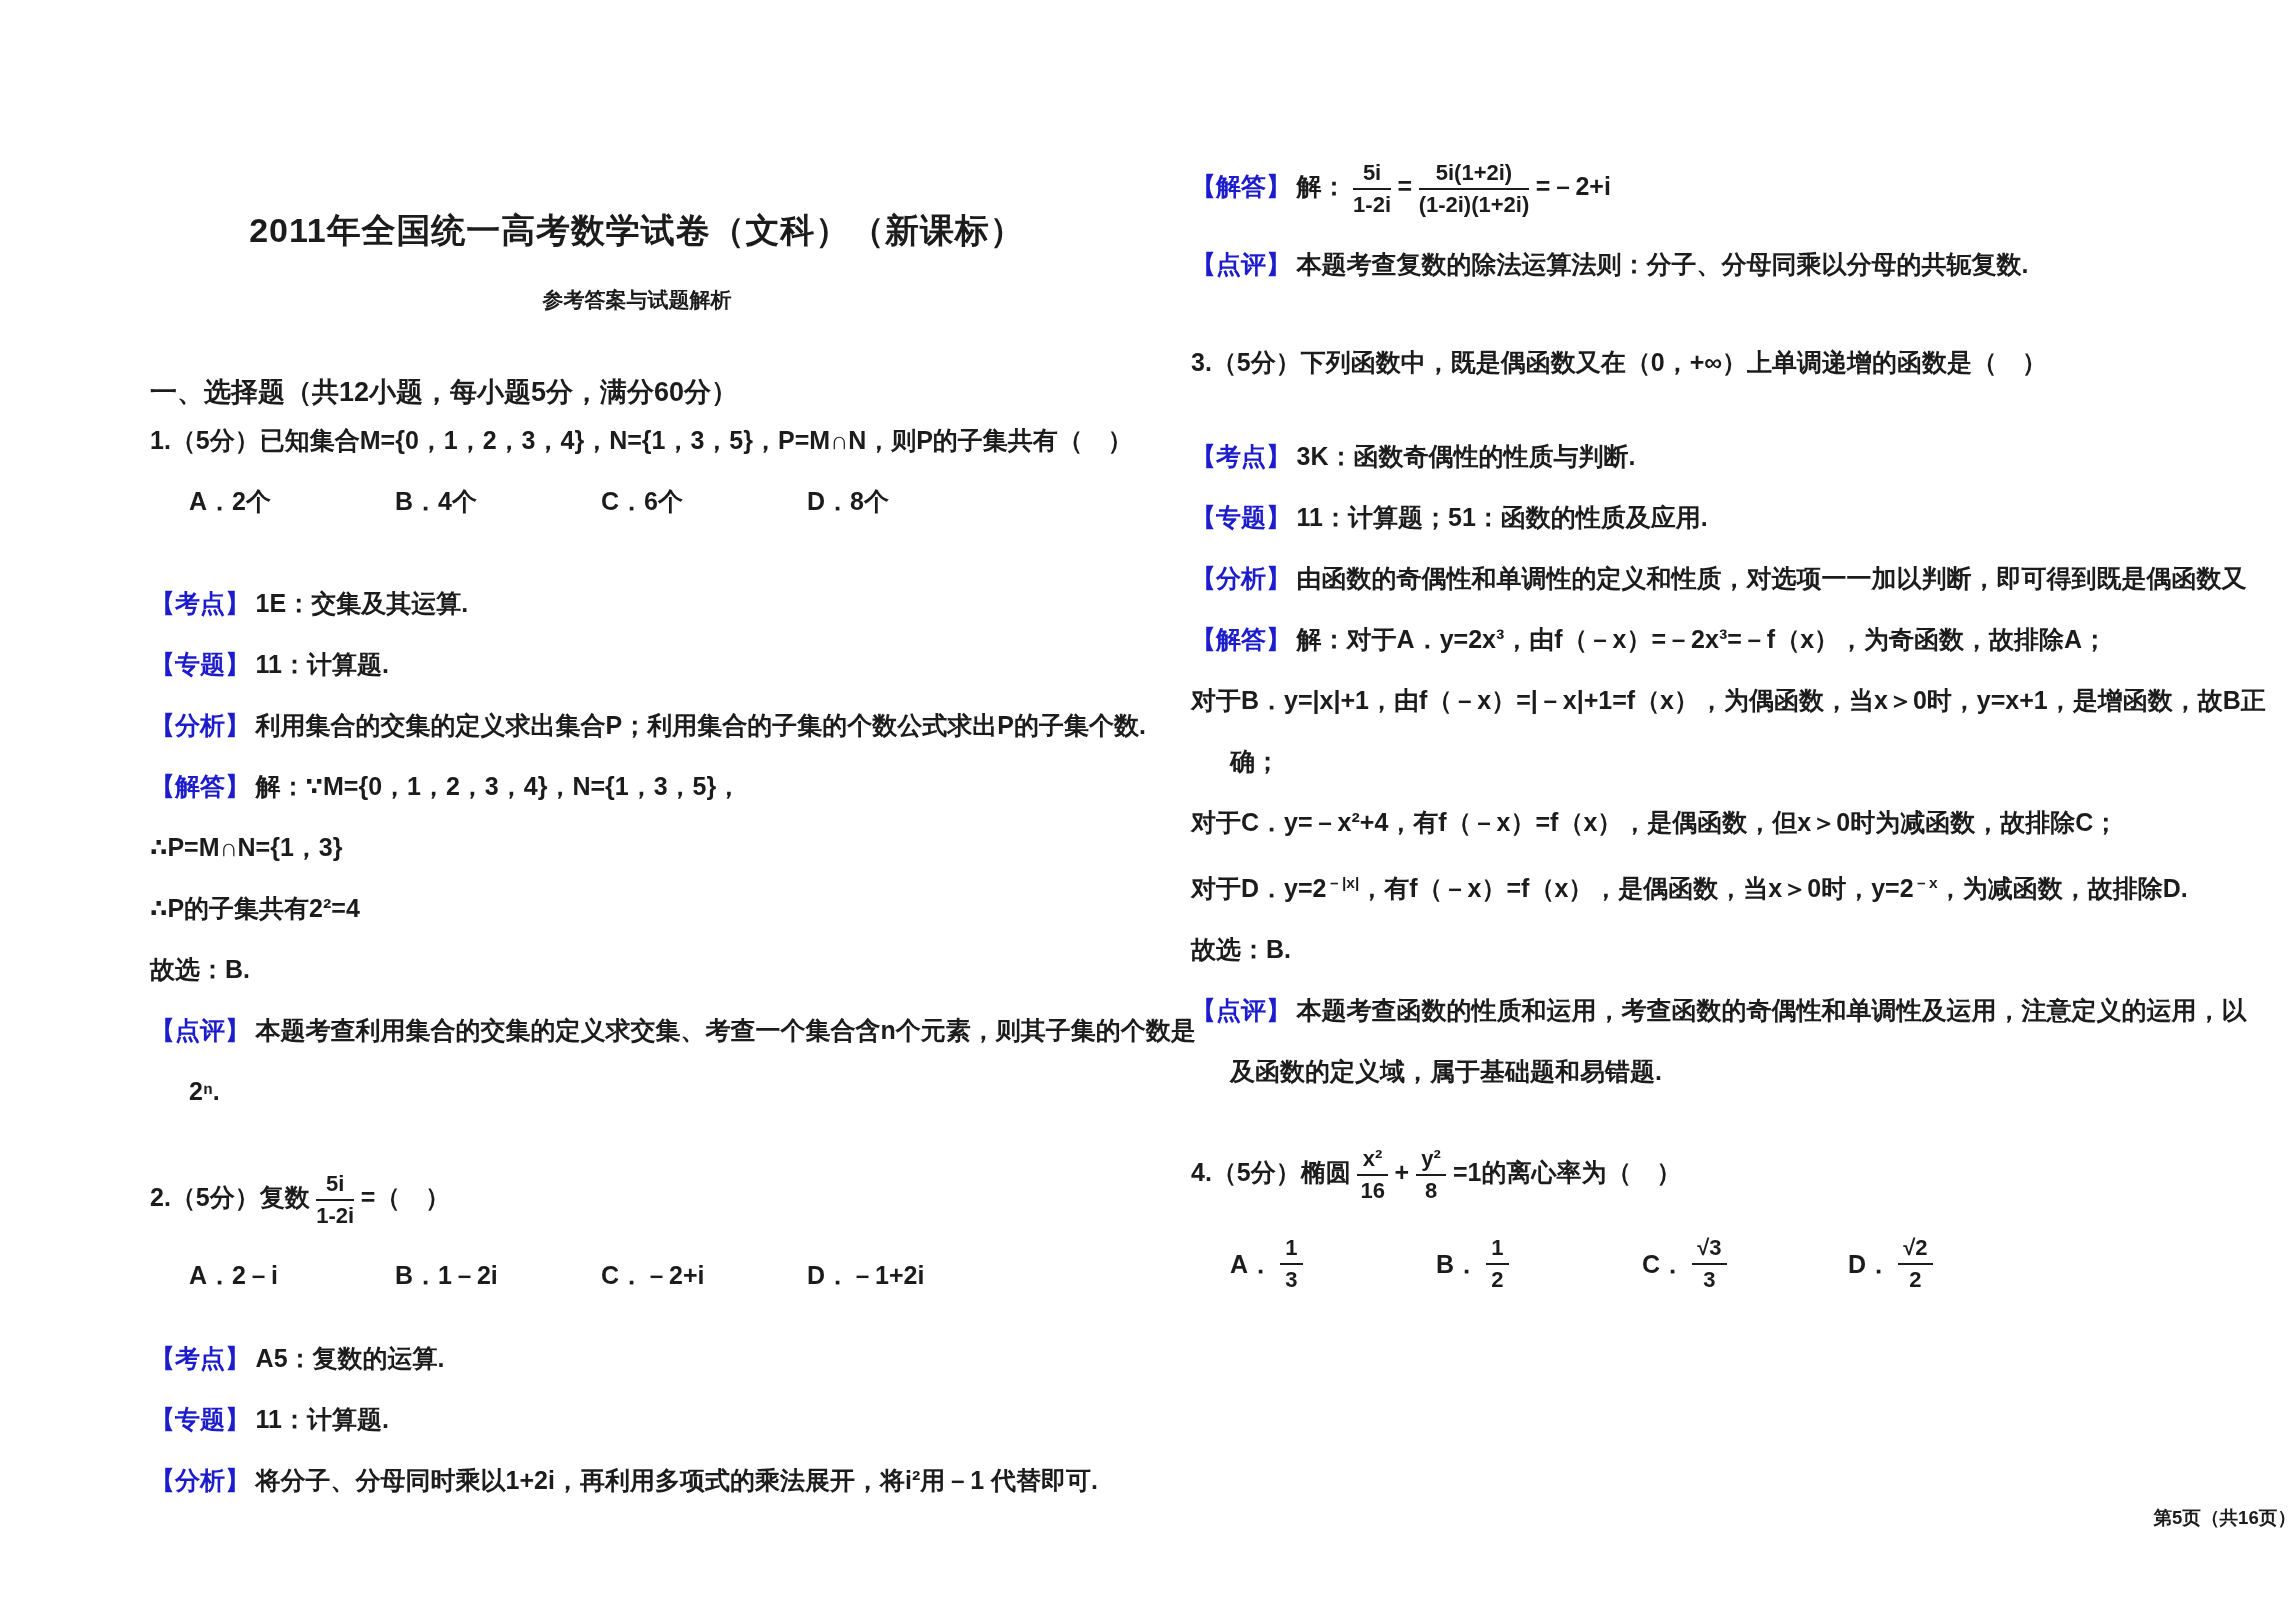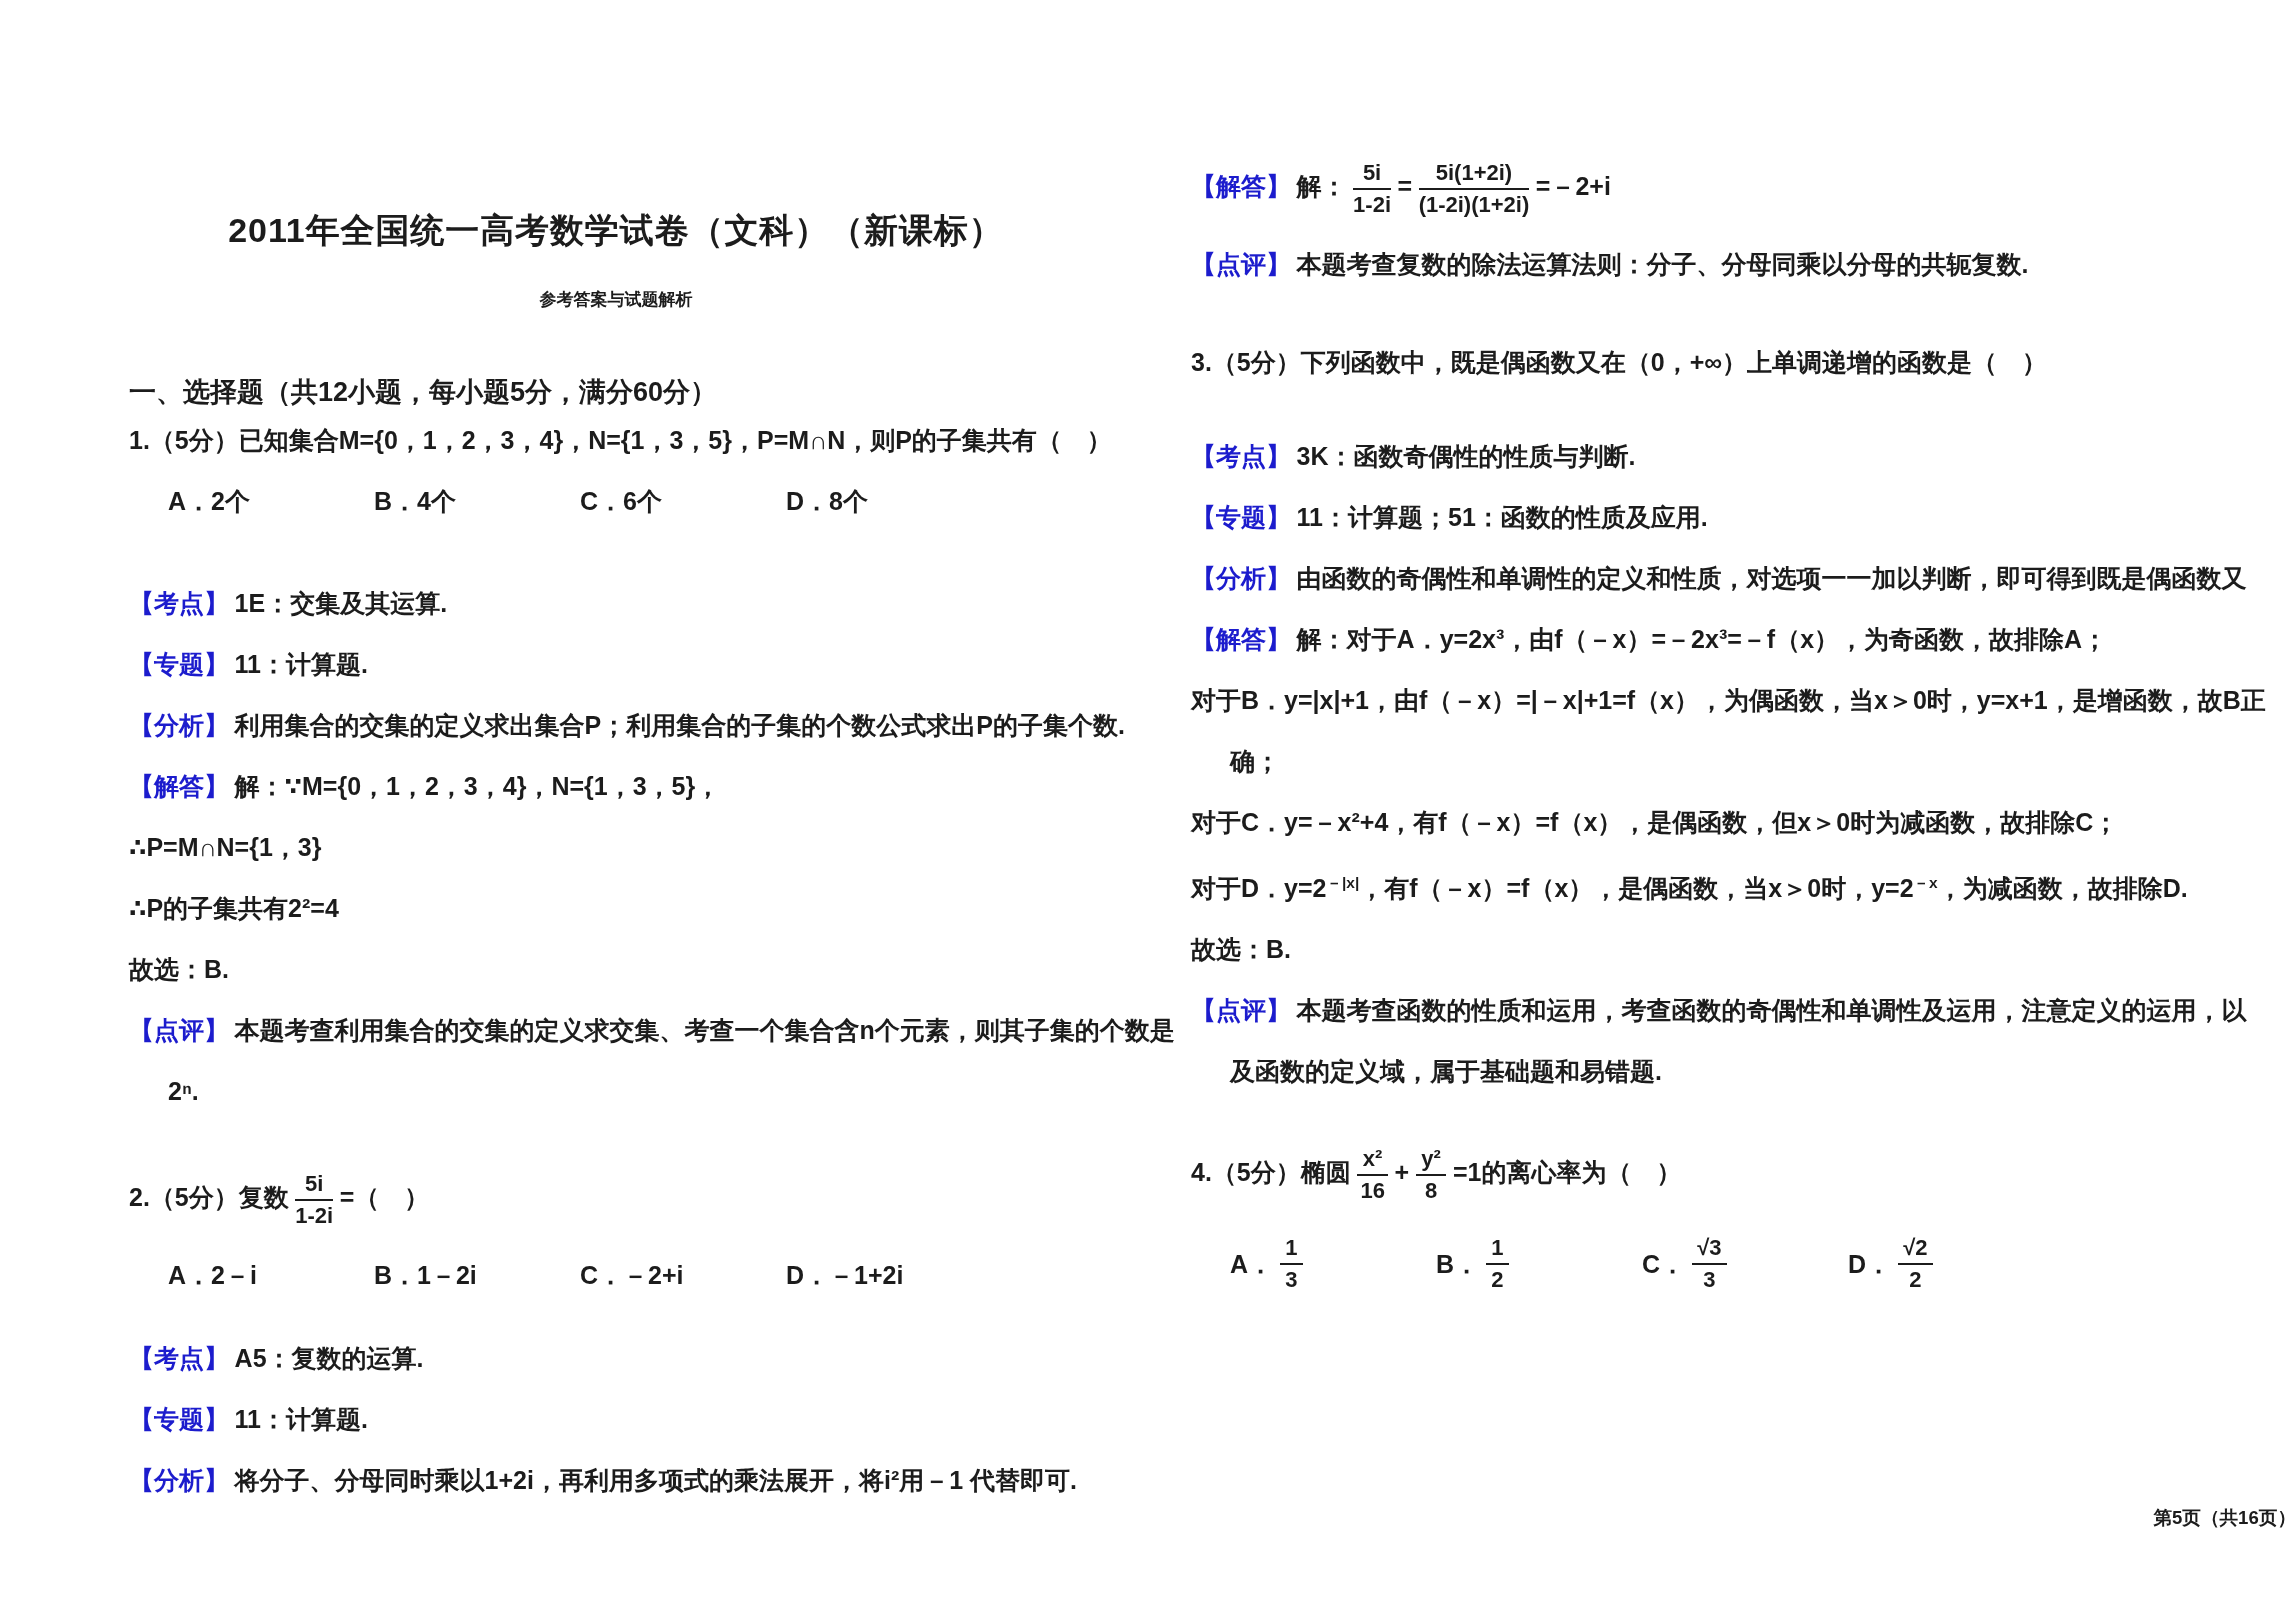--- a/index.html
+++ b/index.html
@@ -4,24 +4,24 @@
 <style>
   html,body{margin:0;padding:0;}
   body{
     width:2296px;height:1622px;position:relative;overflow:hidden;
     background:#ffffff;color:#1c1c1c;
     font-family:"Liberation Sans","DejaVu Sans",sans-serif;
     font-weight:600;
   }
   .page{position:absolute;inset:0;background:#ffffff;}
   .col{position:absolute;}
-  .col-left{left:129px;top:210px;width:974px;}
+  .col-left{left:150px;top:210px;width:974px;}
   .col-right{left:1191px;top:158px;width:1067px;}
   .title{font-size:34px;font-weight:800;text-align:center;margin:0 0 37px 0;line-height:41px;letter-spacing:0.9px;}
-  .subtitle{font-size:17px;font-weight:800;text-align:center;margin:0 0 65px 0;line-height:23px;}
+  .subtitle{font-size:21px;font-weight:800;text-align:center;margin:0 0 65px 0;line-height:23px;}
   .section{font-size:27px;font-weight:800;line-height:32px;margin-bottom:16px;white-space:nowrap;}
   .para{font-size:25px;line-height:32px;margin-bottom:29px;white-space:nowrap;}
   .options{font-size:25px;line-height:32px;margin-bottom:29px;padding-left:39px;display:flex;align-items:center;white-space:nowrap;}
   .opt{flex:0 0 auto;width:206px;display:inline-flex;align-items:center;}
   .opt:last-child{width:auto;}
   .indent{padding-left:39px;}
   .blabel{color:var(--blue,#1c1ccd);margin-right:5.6px;}
   .frac{display:inline-block;vertical-align:middle;text-align:center;font-size:22px;line-height:1.1;margin:1.9px 6.5px;}
   .frac .num{display:block;border-bottom:2.3px solid #1c1c1c;padding:0.9px 5.6px 2.8px;}
   .frac .den{display:block;padding-top:2.8px;}

